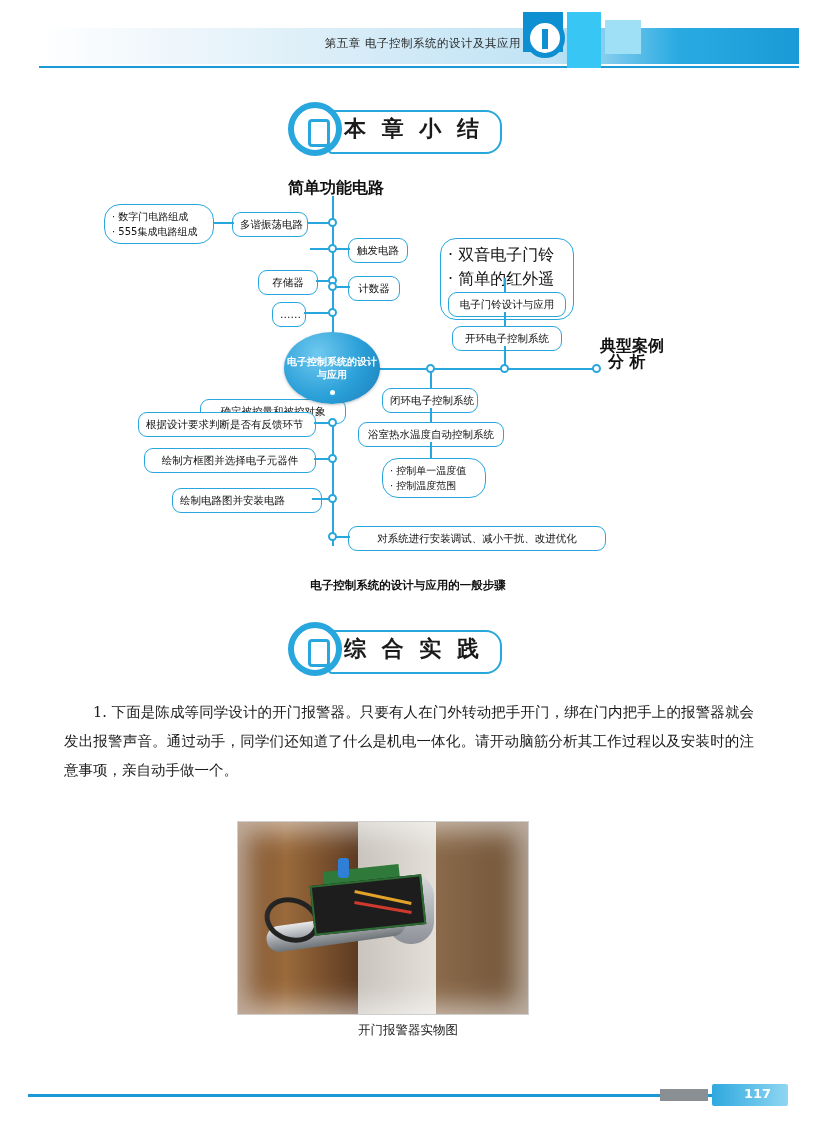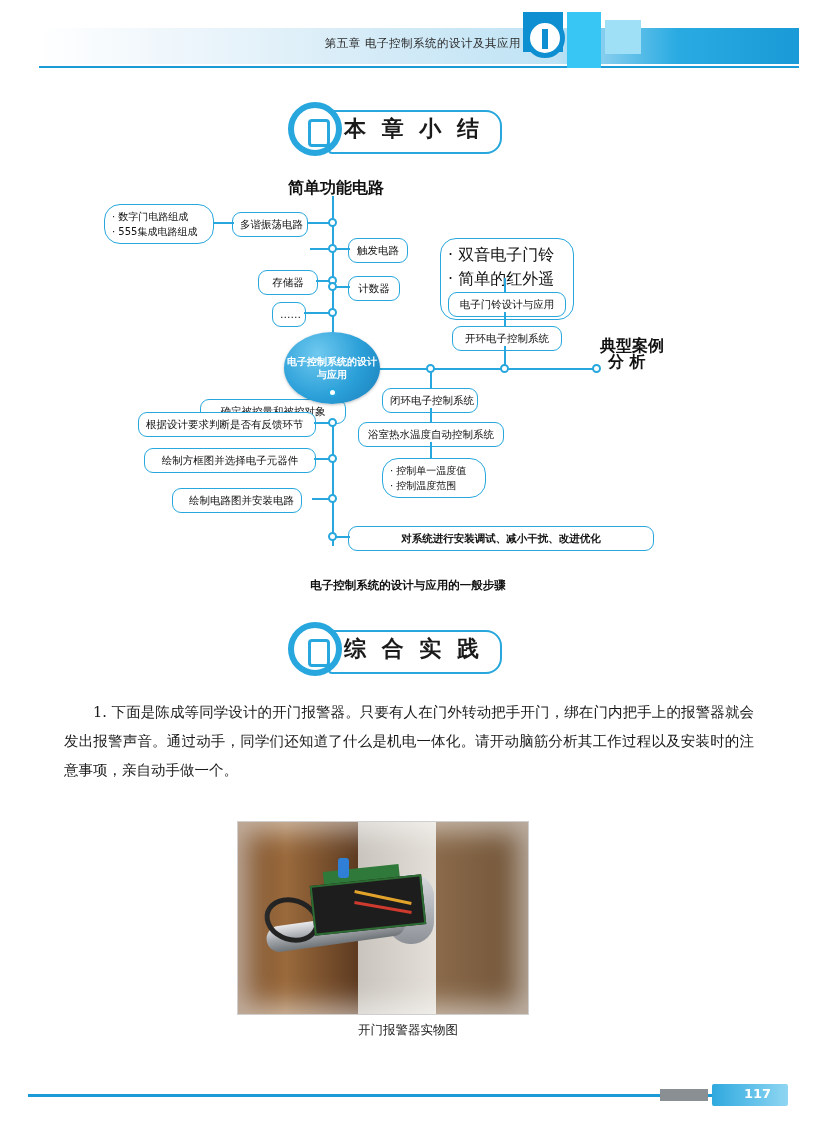--- a/index.html
+++ b/index.html
@@ -219,24 +219,24 @@
 
   <div class="node" style="left:168px;top:239px;width:146px;text-align:center;margin-left:32px;">确定被控量和被控对象</div>
   <div class="line h" style="left:312px;top:232px;width:22px;"></div>
 
   <div class="node" style="left:138px;top:252px;width:178px;text-align:left;">根据设计要求判断是否有反馈环节</div>
   <div class="line h" style="left:314px;top:262px;width:20px;"></div>
 
   <div class="node" style="left:144px;top:288px;width:172px;text-align:center;">绘制方框图并选择电子元器件</div>
   <div class="line h" style="left:314px;top:298px;width:20px;"></div>
 
-  <div class="node" style="left:172px;top:328px;width:130px;text-align:right;">绘制电路图并安装电路</div>
+  <div class="node" style="left:172px;top:328px;width:150px;text-align:left;">绘制电路图并安装电路</div>
   <div class="line h" style="left:312px;top:338px;width:22px;"></div>
 
-  <div class="node" style="left:348px;top:366px;width:306px;text-align:center;font-weight:bold;">对系统进行安装调试、减小干扰、改进优化</div>
+  <div class="node" style="left:348px;top:366px;width:258px;text-align:center;">对系统进行安装调试、减小干扰、改进优化</div>
   <div class="line h" style="left:332px;top:376px;width:18px;"></div>
 
   <div class="center" style="left:284px;top:172px;">电子控制系统的设计与应用</div>
 
   <div class="dot" style="left:328px;top:58px;"></div>
   <div class="dot" style="left:328px;top:84px;"></div>
   <div class="dot" style="left:328px;top:116px;"></div>
   <div class="dot" style="left:328px;top:122px;"></div>
   <div class="dot" style="left:328px;top:148px;"></div>
   <div class="dot" style="left:328px;top:228px;"></div>

